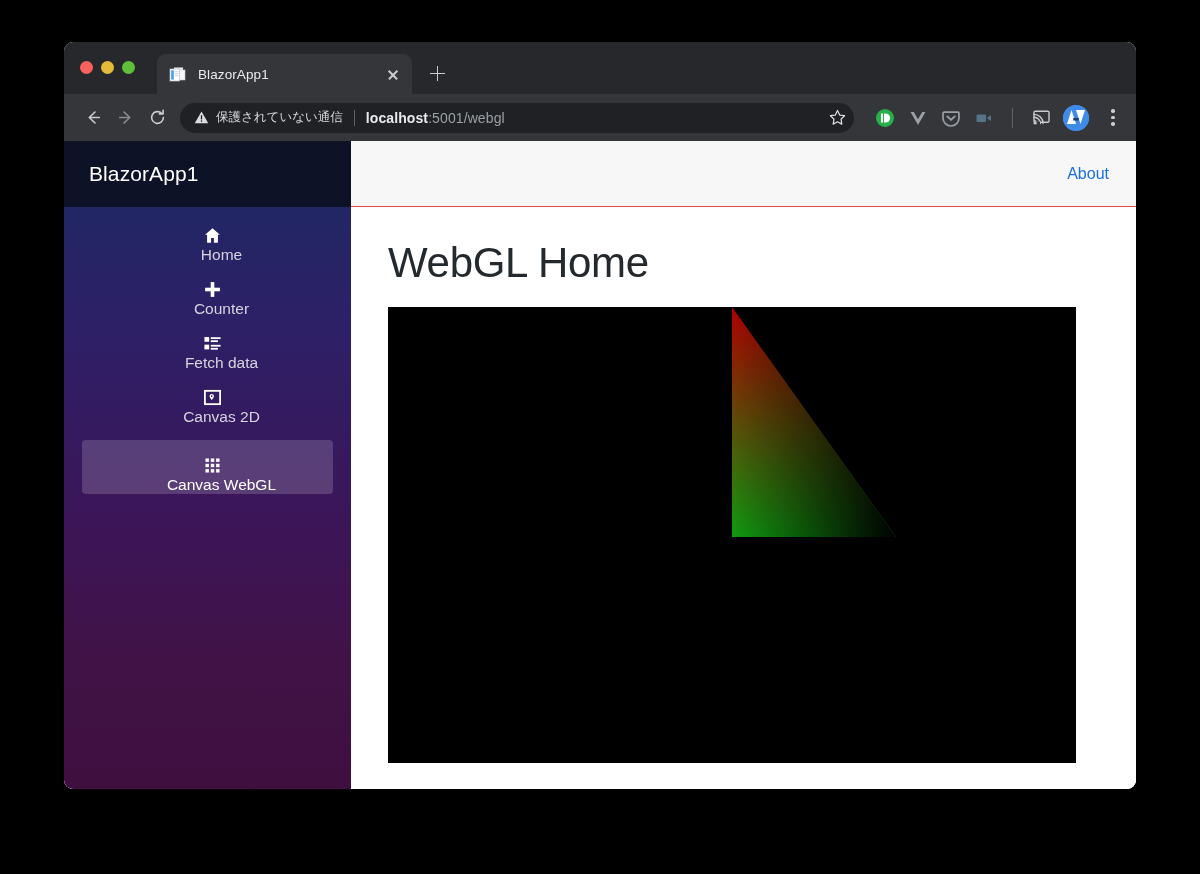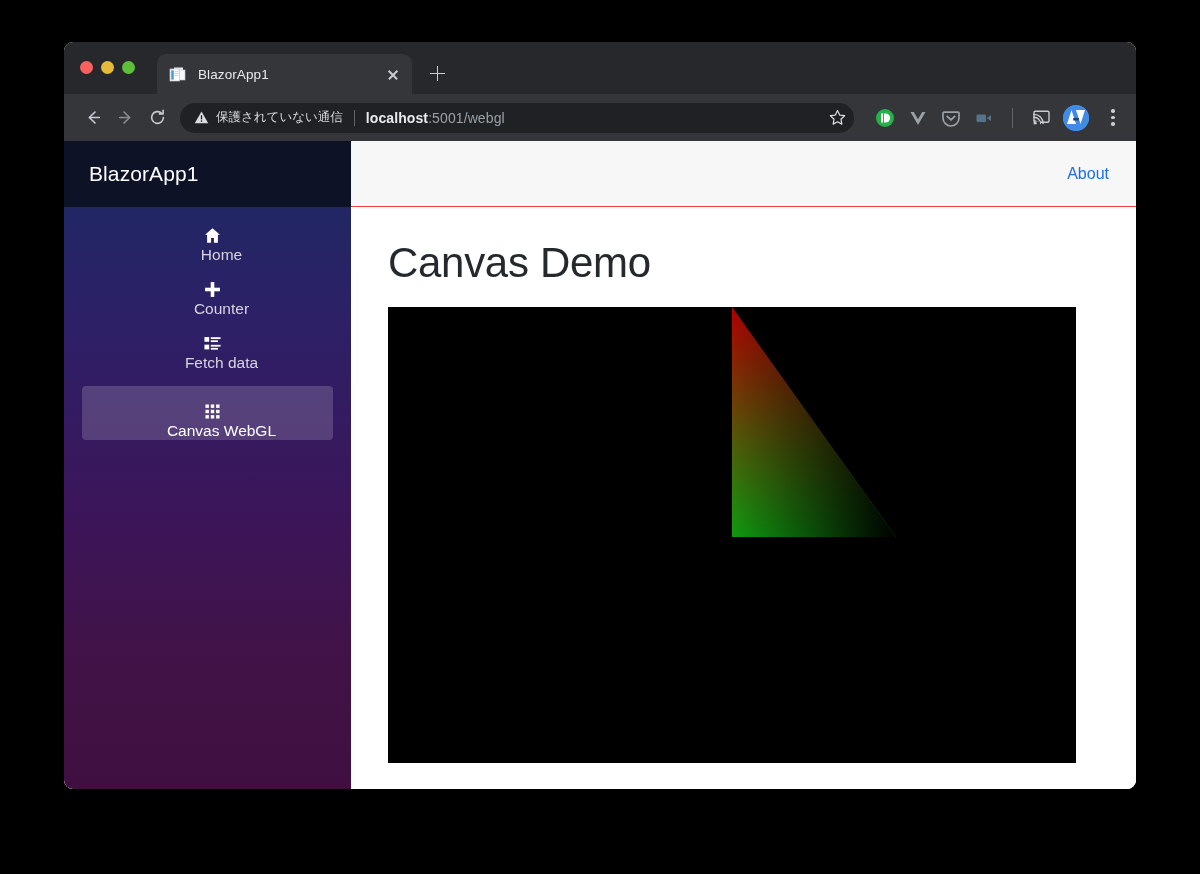--- a/index.html
+++ b/index.html
@@ -391,20 +391,30 @@
               <rect x="1.5" y="11.2" width="5" height="5" fill="#ffffff"></rect>
               <rect x="8.2" y="3.4" width="10.3" height="1.9" fill="#ffffff"></rect>
               <rect x="8.2" y="6.6" width="7.5" height="1.9" fill="#ffffff"></rect>
               <rect x="8.2" y="11.4" width="10.3" height="1.9" fill="#ffffff"></rect>
               <rect x="8.2" y="14.6" width="7.5" height="1.9" fill="#ffffff"></rect>
             </svg>
           </span>
           <span class="nav-label">Fetch data</span>
         </div>
 
+        <div class="nav-item">
+          <span class="nav-icon">
+            <svg width="19" height="19" viewBox="0 0 20 20">
+              <rect x="2" y="3" width="16" height="14" fill="none" stroke="#ffffff" stroke-width="1.9"></rect>
+              <path d="M9.2 6.2a2.3 2.3 0 0 1 2.3 2.3c0 1.7-2.3 4.2-2.3 4.2S6.9 10.2 6.9 8.5a2.3 2.3 0 0 1 2.3-2.3z" fill="#ffffff"></path>
+              <circle cx="9.2" cy="8.5" r=".9" fill="#2c1a57"></circle>
+            </svg>
+          </span>
+          <span class="nav-label">Canvas 2D</span>
+        </div>
 
         <div class="nav-item active">
           <span class="nav-icon">
             <svg width="19" height="19" viewBox="0 0 20 20">
               <rect x="2.6" y="2.6" width="3.6" height="3.6" fill="#ffffff"></rect>
               <rect x="8.2" y="2.6" width="3.6" height="3.6" fill="#ffffff"></rect>
               <rect x="13.8" y="2.6" width="3.6" height="3.6" fill="#ffffff"></rect>
               <rect x="2.6" y="8.2" width="3.6" height="3.6" fill="#ffffff"></rect>
               <rect x="8.2" y="8.2" width="3.6" height="3.6" fill="#ffffff"></rect>
               <rect x="13.8" y="8.2" width="3.6" height="3.6" fill="#ffffff"></rect>
@@ -417,21 +427,21 @@
         </div>
 
       </nav>
     </div>
 
     <div id="app-content">
       <div id="content-topbar">
         <a id="about-link" href="#">About</a>
       </div>
       <div id="content-body">
-        <h1 id="page-heading">Canvas Demo</h1>
+        <h1 id="page-heading">WebGL Home</h1>
         <div id="webgl-canvas">
           <svg id="webgl-triangle" width="688" height="456" viewBox="0 0 688 456">
             <defs>
               <linearGradient id="gradRedGreen" gradientUnits="userSpaceOnUse" x1="344" y1="0" x2="344" y2="230">
                 <stop offset="0" stop-color="#b00000"></stop>
                 <stop offset="1" stop-color="#0f9a10"></stop>
               </linearGradient>
               <linearGradient id="gradToBlack" gradientUnits="userSpaceOnUse" x1="344" y1="230" x2="508" y2="230">
                 <stop offset="0" stop-color="#000000" stop-opacity="0"></stop>
                 <stop offset="1" stop-color="#000000" stop-opacity="1"></stop>

